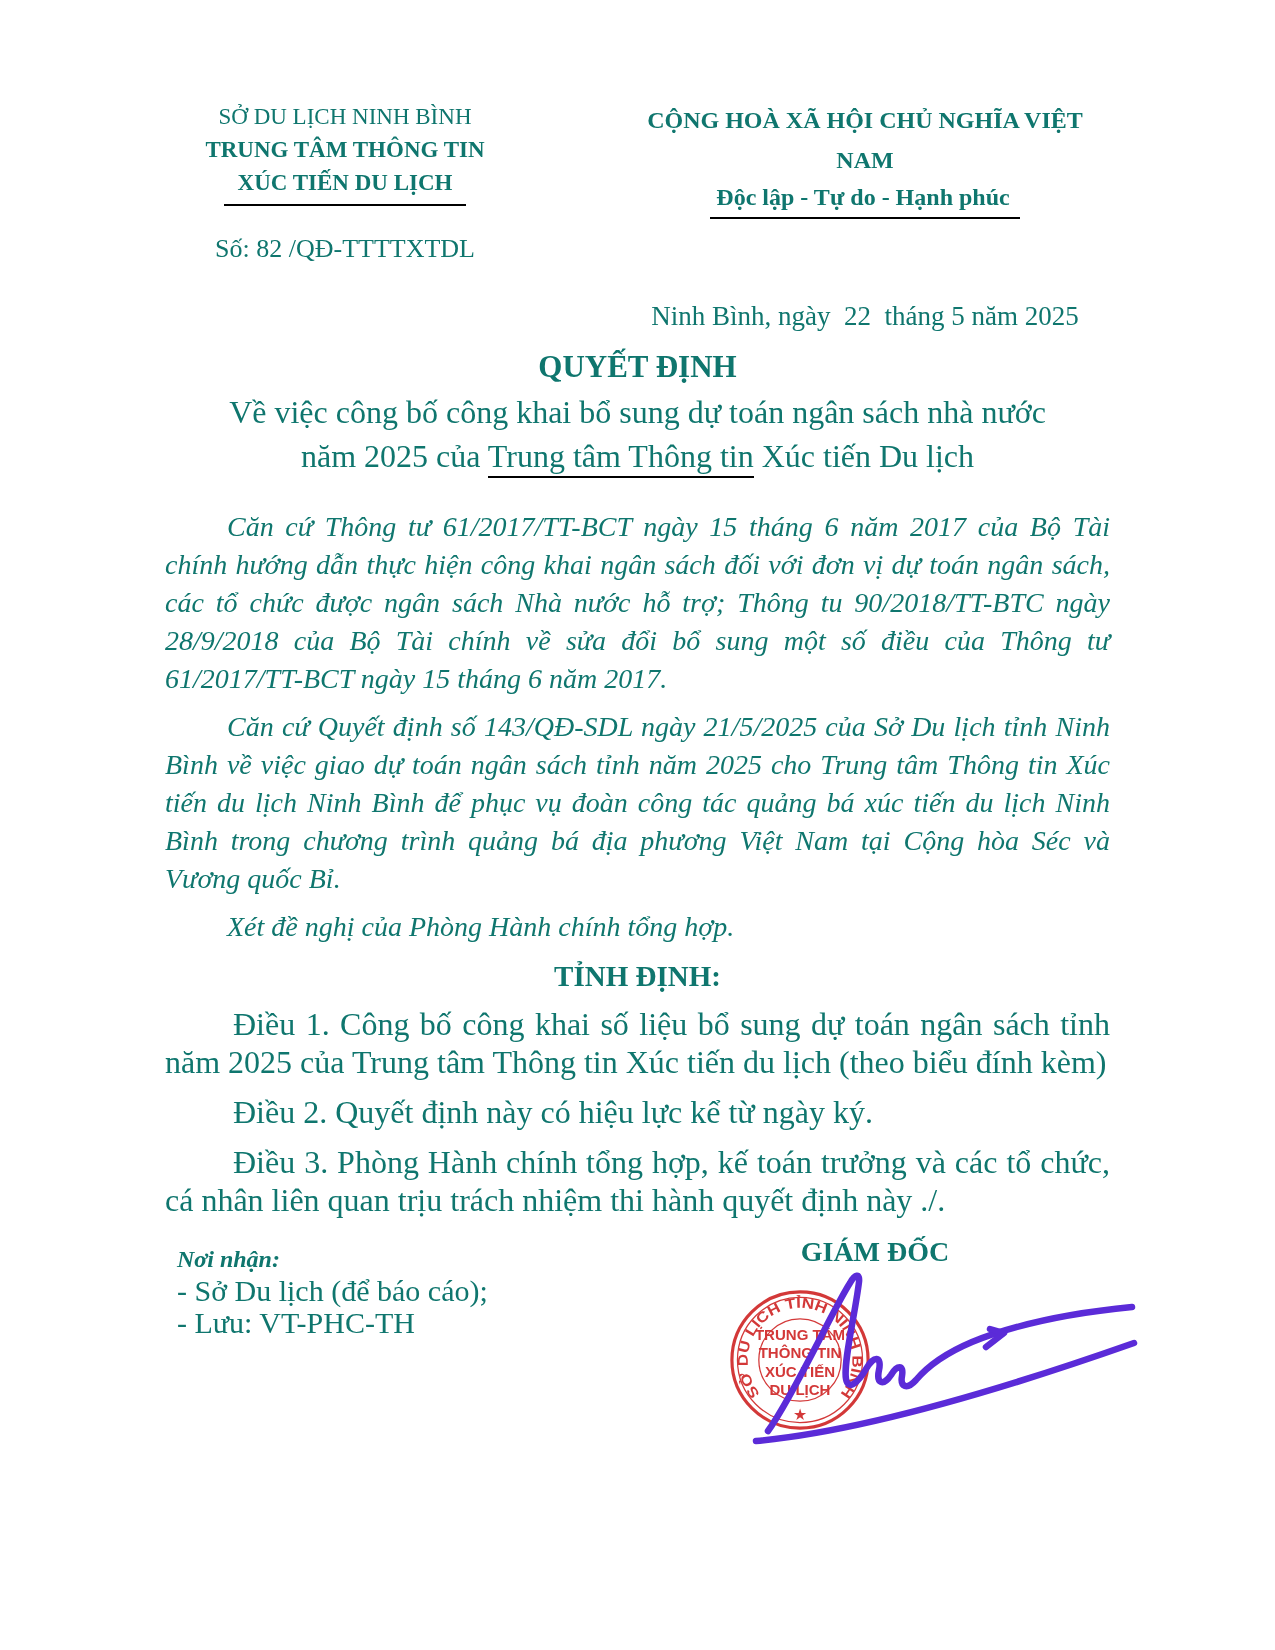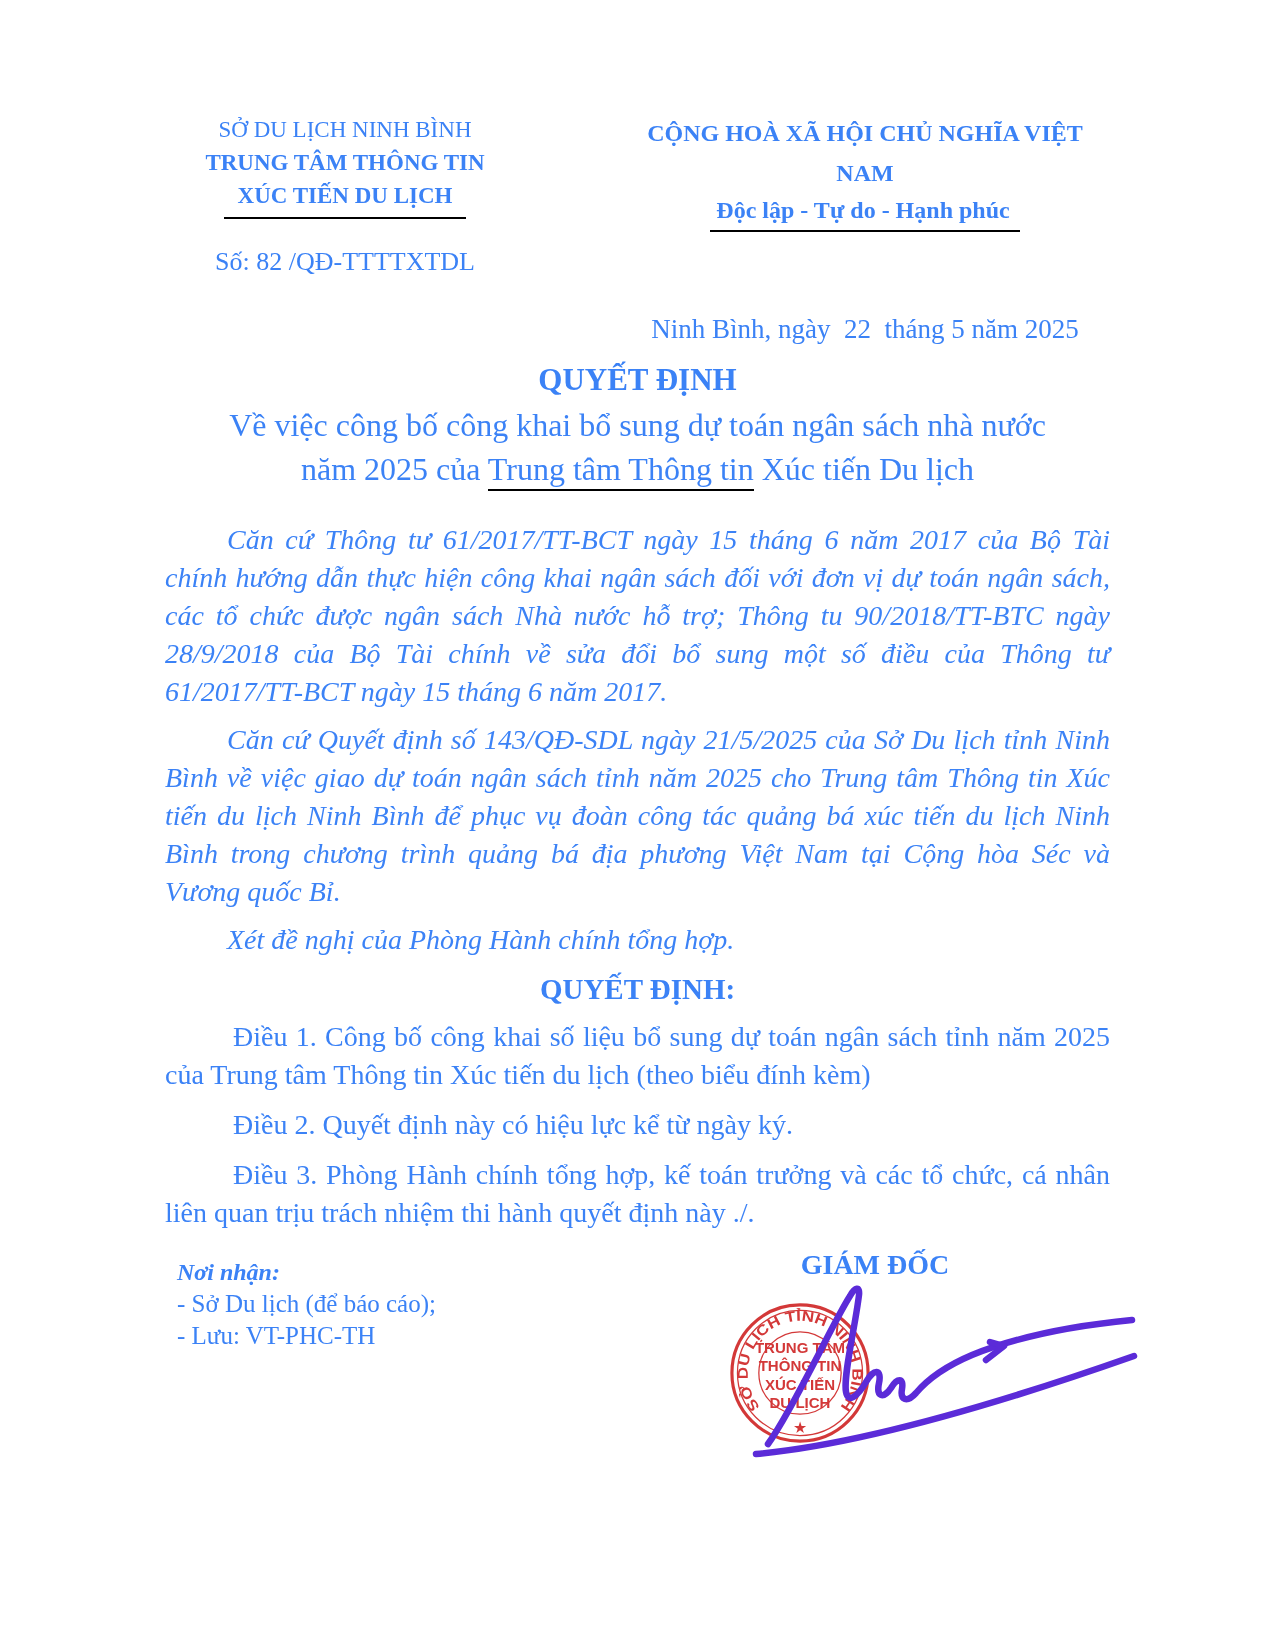--- a/index.html
+++ b/index.html
@@ -3,24 +3,23 @@
 <meta charset="utf-8">
 <style>
   :root{
     --stamp-color:#d02a2a;
     --sig-color:#5b2bd8;
   }
   html,body{margin:0;padding:0;background:#ffffff;}
   .page{
     position:relative;
     width:1275px;height:1448px;
-    background:#ffffff;color:#3b82f6;
+    background:#ffffff;color:#0f766e;
     font-family:"Liberation Serif","DejaVu Serif",serif;
     overflow:hidden;
-    margin-top:13px;
   }
   .content{position:absolute;left:165px;top:100px;width:945px;}
 
   
   .hdr-row{display:flex;justify-content:space-between;align-items:flex-start;}
   .hdr-left{width:360px;text-align:center;font-size:23px;line-height:33px;}
   .hdr-left .l1{font-weight:normal;}
   .hdr-left .l2{font-weight:bold;}
   .hdr-left .l3{font-weight:bold;}
   .hdr-left .l3 span{display:inline-block;border-bottom:2px solid #000;padding:0 14px 5px 14px;}
@@ -35,27 +34,27 @@
   .title-block{margin-top:16px;text-align:center;}
   .title-heading{font-size:31px;font-weight:bold;line-height:38px;}
   .title-about{font-size:32px;font-weight:normal;line-height:36px;margin-top:8px;}
   .u-part{border-bottom:2px solid #000;padding-bottom:2px;}
 
   
   .recitals{margin-top:34px;}
   .recital{font-style:italic;font-size:28px;line-height:38px;text-align:justify;
            text-indent:62px;margin:0 0 10px 0;}
   .decision-heading{text-align:center;font-weight:bold;font-size:29px;margin:14px 0 12px 0;}
-  .article{font-size:28px;line-height:38px;text-align:justify;text-indent:68px;margin:0 0 12px 0;}
+  .article{font-size:32px;line-height:38px;text-align:justify;text-indent:68px;margin:0 0 12px 0;}
 
   
   .footer{position:relative;margin-top:16px;height:340px;}
   .recipients{position:absolute;left:12px;top:8px;}
   .recipients-label{font-weight:bold;font-style:italic;font-size:24px;line-height:32px;}
-  .recipient{font-size:25px;line-height:32px;}
+  .recipient{font-size:30px;line-height:32px;}
   .sign-block{position:absolute;left:445px;top:0;width:530px;text-align:center;}
   .signer-title{font-weight:bold;font-size:28px;line-height:34px;}
   .stamp-wrap{position:absolute;left:95px;top:30px;width:190px;height:190px;opacity:.93;}
   .sig-wrap{position:absolute;left:130px;top:28px;width:410px;height:185px;}
   .signer-name{position:absolute;top:212px;left:0;width:100%;
                font-weight:bold;font-size:30px;}
   .stamp-ring{fill:none;stroke:var(--stamp-color);}
   .stamp-txt{fill:var(--stamp-color);font-family:"Liberation Sans","DejaVu Sans",sans-serif;}
   .sig-stroke{fill:none;stroke:var(--sig-color);stroke-width:6.5;
               stroke-linecap:round;stroke-linejoin:round;}
@@ -85,21 +84,21 @@
       <div class="title-about">Về việc công bố công khai bổ sung dự toán ngân sách nhà nước</div>
       <div class="title-about"><span>năm 2025 của </span><span class="u-part">Trung tâm Thông tin</span><span> Xúc tiến Du lịch</span></div>
     </div>
 
     <div class="recitals">
       <p class="recital">Căn cứ Thông tư  61/2017/TT-BCT ngày 15 tháng 6 năm 2017 của Bộ Tài chính hướng dẫn thực hiện công khai ngân sách đối với đơn vị dự toán ngân sách, các tổ chức được ngân sách Nhà nước hỗ trợ; Thông tu 90/2018/TT-BTC ngày 28/9/2018 của Bộ Tài chính về sửa đổi bổ sung một số điều của Thông tư 61/2017/TT-BCT ngày 15 tháng 6 năm 2017.</p>
       <p class="recital">Căn cứ Quyết định số 143/QĐ-SDL ngày 21/5/2025 của Sở Du lịch tỉnh Ninh Bình về việc giao dự toán ngân sách tỉnh năm 2025 cho Trung tâm Thông tin Xúc tiến du lịch Ninh Bình để phục vụ đoàn công tác quảng bá xúc tiến du lịch Ninh Bình trong chương trình quảng bá địa phương Việt Nam tại Cộng hòa Séc và Vương quốc Bỉ.</p>
       <p class="recital">Xét đề nghị của Phòng Hành chính tổng hợp.</p>
     </div>
 
-    <div class="decision-heading">QUYẾT ĐỊNH:</div>
+    <div class="decision-heading">TỈNH ĐỊNH:</div>
 
     <div>
       <p class="article">Điều 1. Công bố công khai số liệu bổ sung dự toán ngân sách tỉnh năm 2025 của Trung tâm Thông tin Xúc tiến du lịch (theo biểu đính kèm)</p>
       <p class="article">Điều 2. Quyết định này có hiệu lực kể từ ngày ký.</p>
       <p class="article">Điều 3. Phòng Hành chính tổng hợp, kế toán trưởng và các tổ chức, cá nhân liên quan trịu trách nhiệm thi hành quyết định này ./.</p>
     </div>
 
     <div class="footer">
       <div class="recipients">
         <div class="recipients-label">Nơi nhận:</div>

